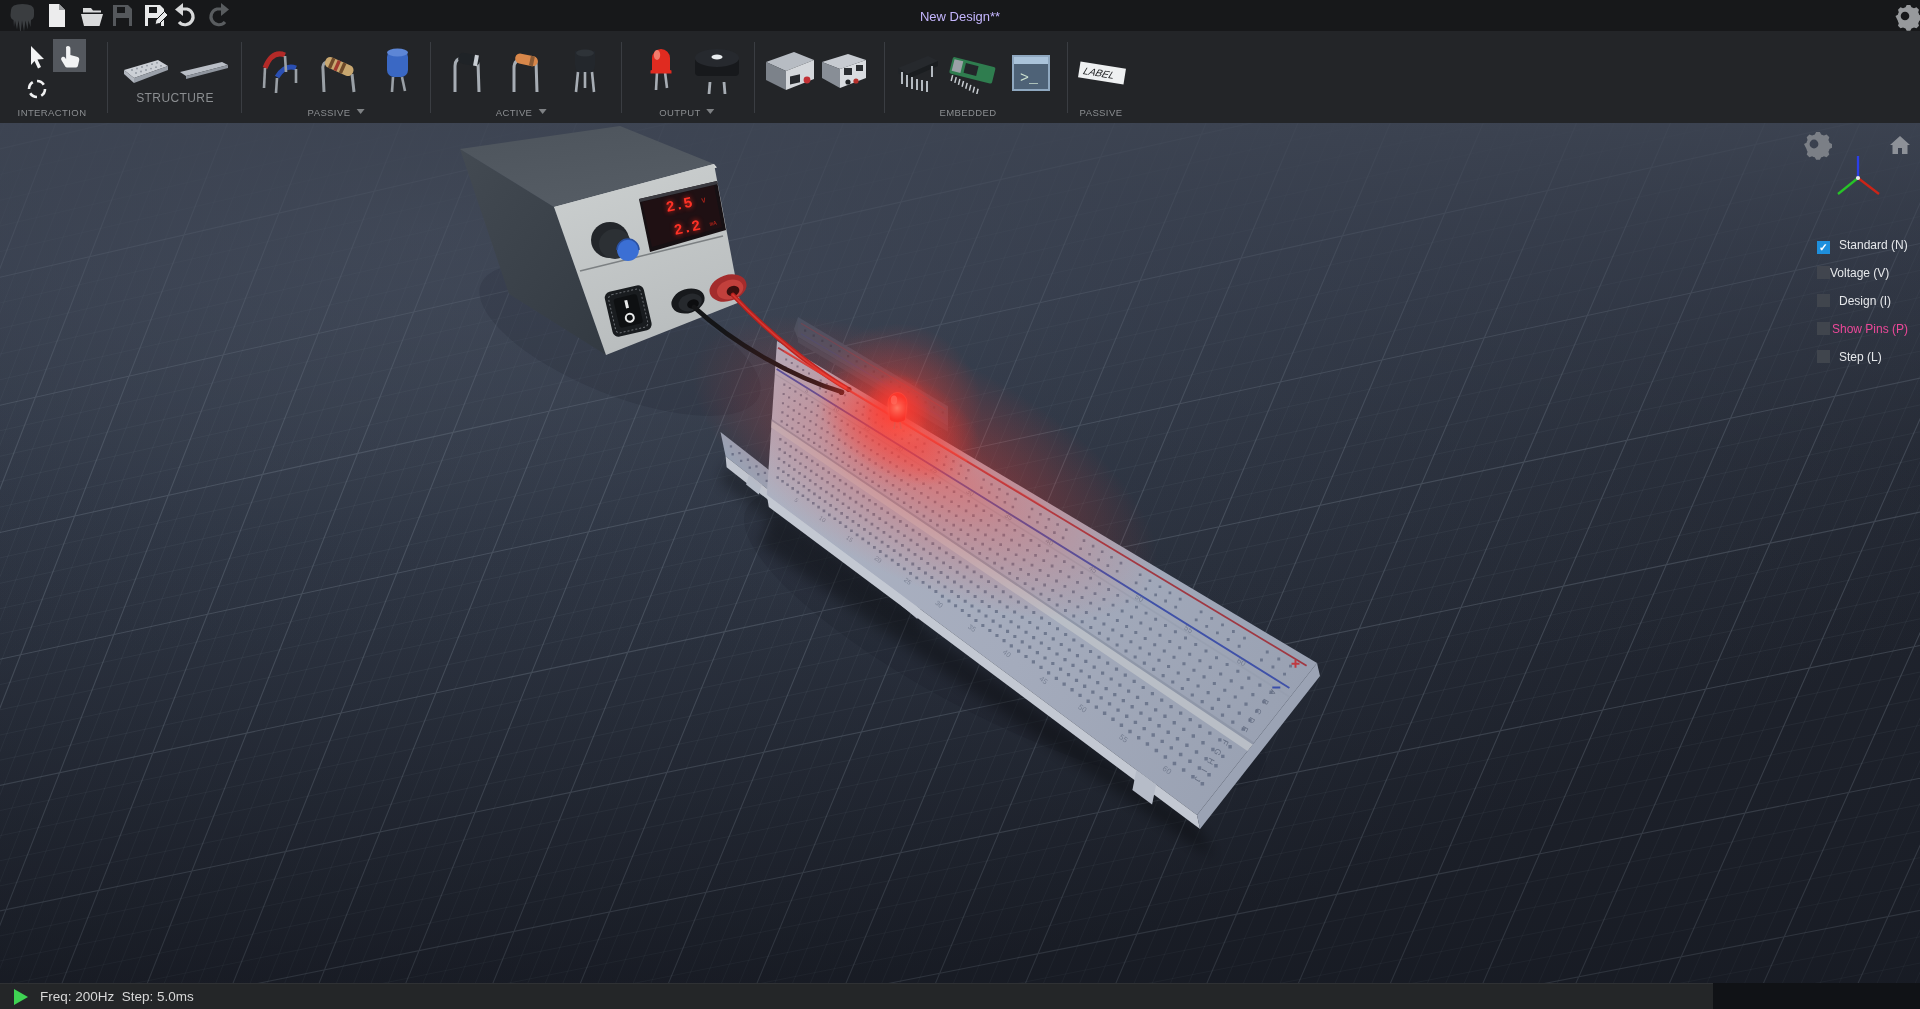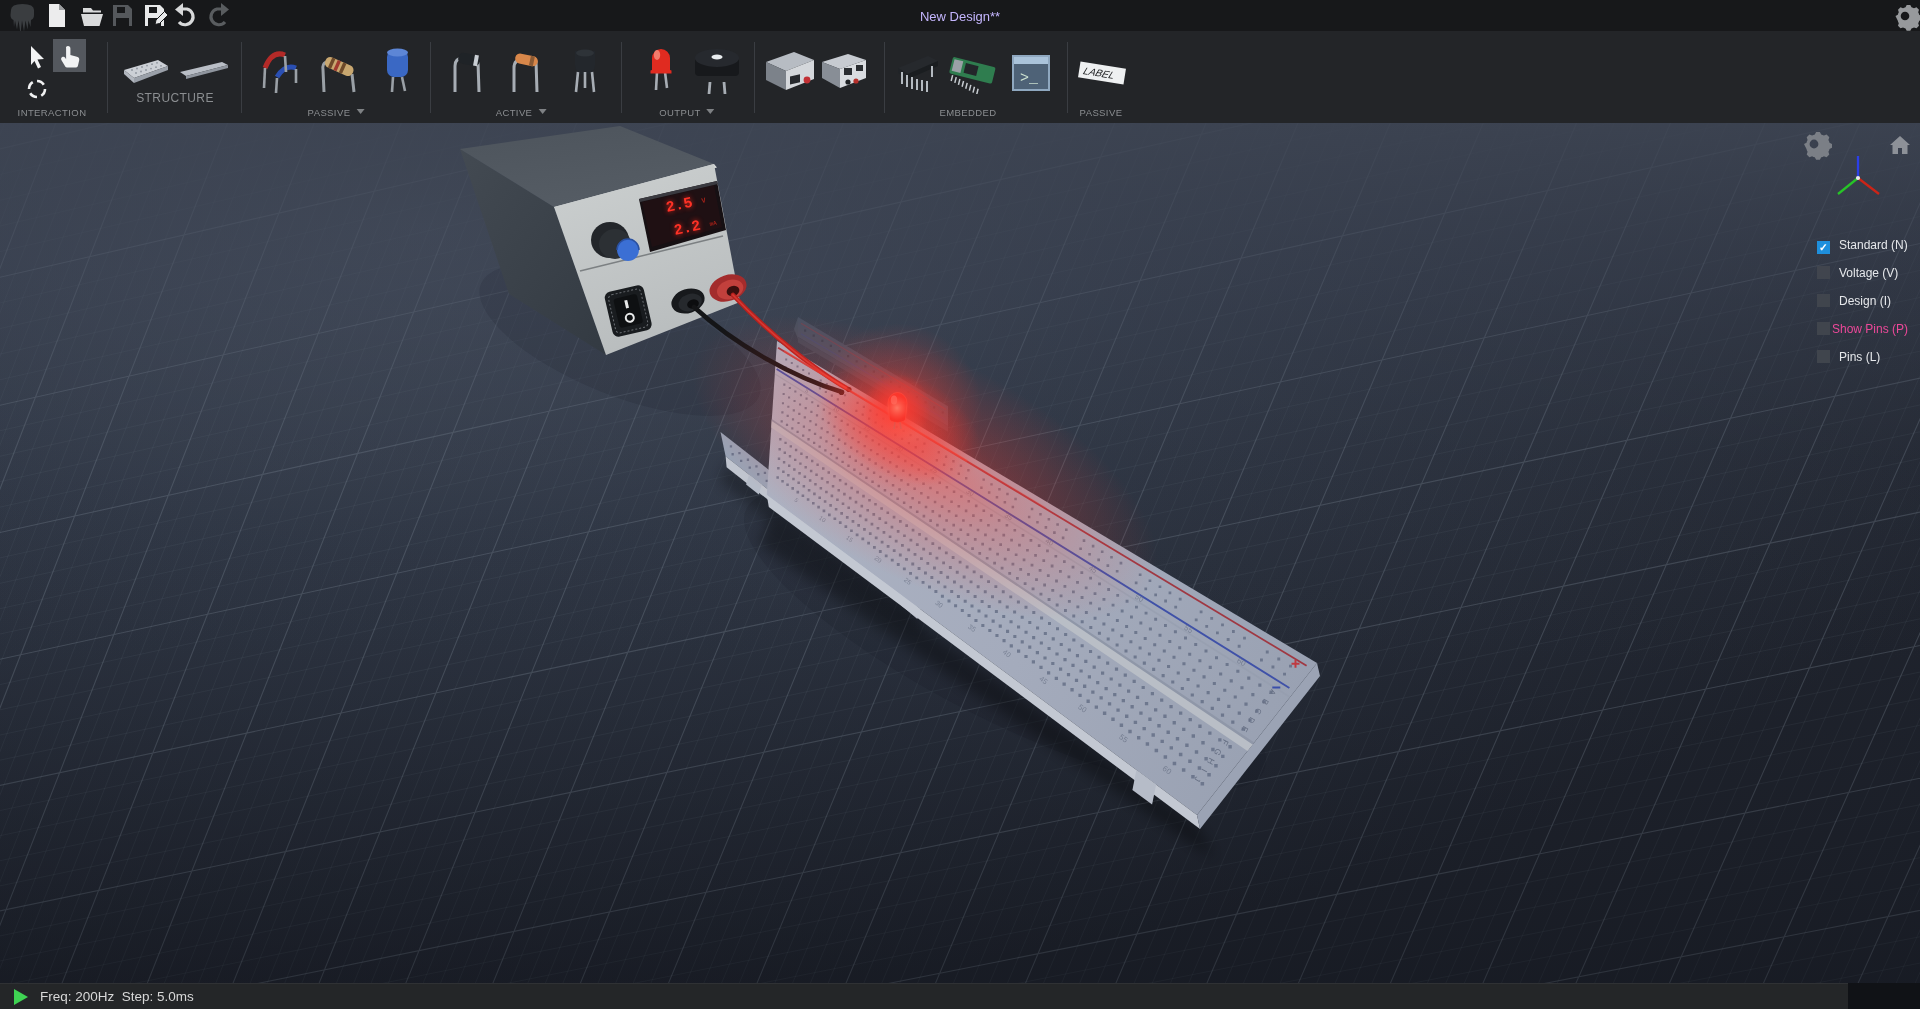--- a/index.html
+++ b/index.html
@@ -410,19 +410,19 @@
  </g>
 
  <g stroke-width="2.3" fill="none">
    <path d="M1858 178 L1858 156" stroke="#2b3fe8"></path>
    <path d="M1858 178 L1838 194" stroke="#27c427"></path>
    <path d="M1858 178 L1879 194" stroke="#cc2417"></path>
  </g>
  <circle cx="1858" cy="178" r="2.1" fill="#e8e9ea"></circle>
 </svg>
 <div style="position:absolute;left:1817px;top:235px;white-space:nowrap"><span><span style="display:inline-block;width:13px;height:13px;background:#1e8fdc;vertical-align:-2px;text-align:center;line-height:13px;color:#fff;font-size:10.5px;font-weight:bold">✓</span></span><span style="margin-left:9px;font-size:12px;color:#e6e8eb">Standard (N)</span></div>
-<div style="position:absolute;left:1817px;top:263px;white-space:nowrap"><span><span style="display:inline-block;width:13px;height:13px;background:#42474f;opacity:0.9;vertical-align:-2px"></span></span><span style="margin-left:9px;font-size:12px;color:#e6e8eb">Voltage (V)</span></div>
+<div style="position:absolute;left:1817px;top:263px;white-space:nowrap"><span><span style="display:inline-block;width:13px;height:13px;background:#42474f;opacity:0.9;vertical-align:-2px"></span></span><span style="font-size:12px;color:#e6e8eb">Voltage (V)</span></div>
 <div style="position:absolute;left:1817px;top:291px;white-space:nowrap"><span><span style="display:inline-block;width:13px;height:13px;background:#42474f;opacity:0.9;vertical-align:-2px"></span></span><span style="margin-left:9px;font-size:12px;color:#e6e8eb">Design (I)</span></div>
 <div style="position:absolute;left:1817px;top:319px;white-space:nowrap"><span><span style="display:inline-block;width:13px;height:13px;background:#42474f;opacity:0.9;vertical-align:-2px"></span></span><span style="margin-left:2px;font-size:12px;color:#ec4899">Show Pins (P)</span></div>
-<div style="position:absolute;left:1817px;top:347px;white-space:nowrap"><span><span style="display:inline-block;width:13px;height:13px;background:#42474f;opacity:0.9;vertical-align:-2px"></span></span><span style="margin-left:9px;font-size:12px;color:#e6e8eb">Pins (L)</span></div>
-<div class="abs" style="left:0;top:983px;width:1848px;height:26px;background:#242628;border-top:1px solid #2f3134">
+<div style="position:absolute;left:1817px;top:347px;white-space:nowrap"><span><span style="display:inline-block;width:13px;height:13px;background:#42474f;opacity:0.9;vertical-align:-2px"></span></span><span style="margin-left:9px;font-size:12px;color:#e6e8eb">Step (L)</span></div>
+<div class="abs" style="left:0;top:983px;width:1713px;height:26px;background:#242628;border-top:1px solid #2f3134">
   <div class="abs" style="left:14px;top:5px;width:0;height:0;border-left:14px solid #3fd353;border-top:8px solid transparent;border-bottom:8px solid transparent"></div>
   <div class="abs" style="left:40px;top:5px;font-size:13.5px;color:#d8d8d8">Freq: 200Hz&nbsp; Step: 5.0ms</div>
 </div>
 </body></html>

